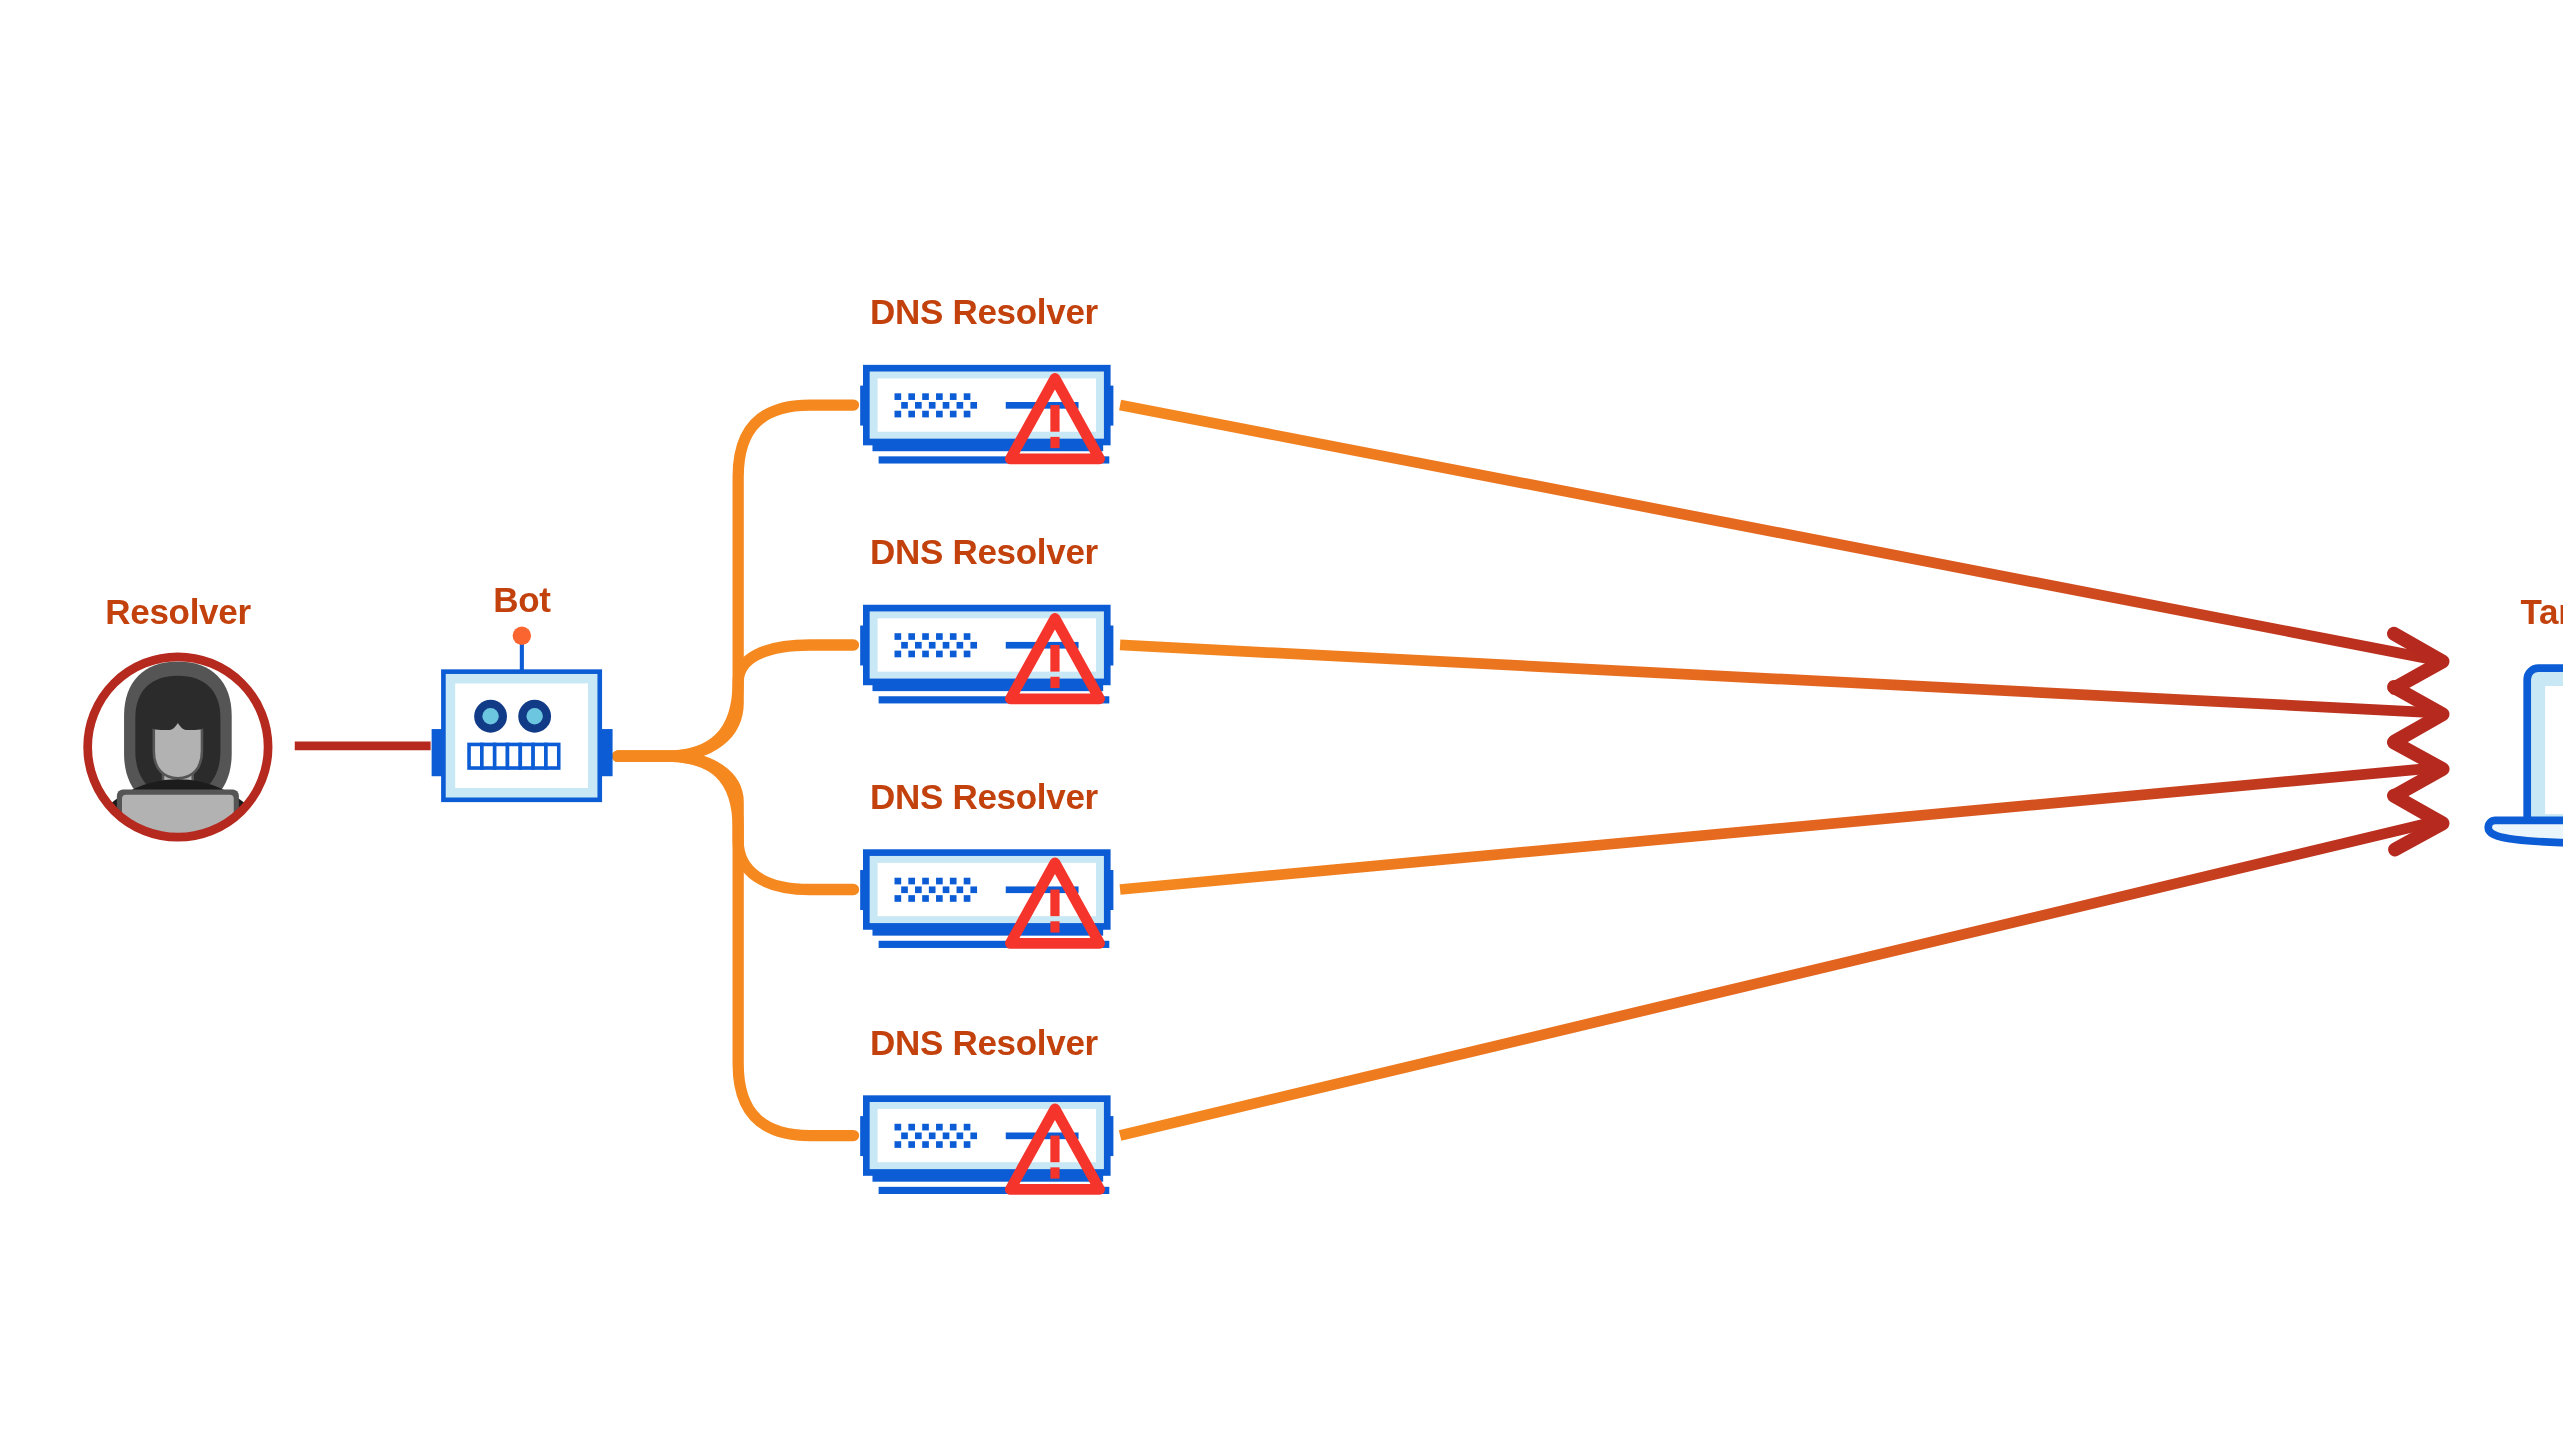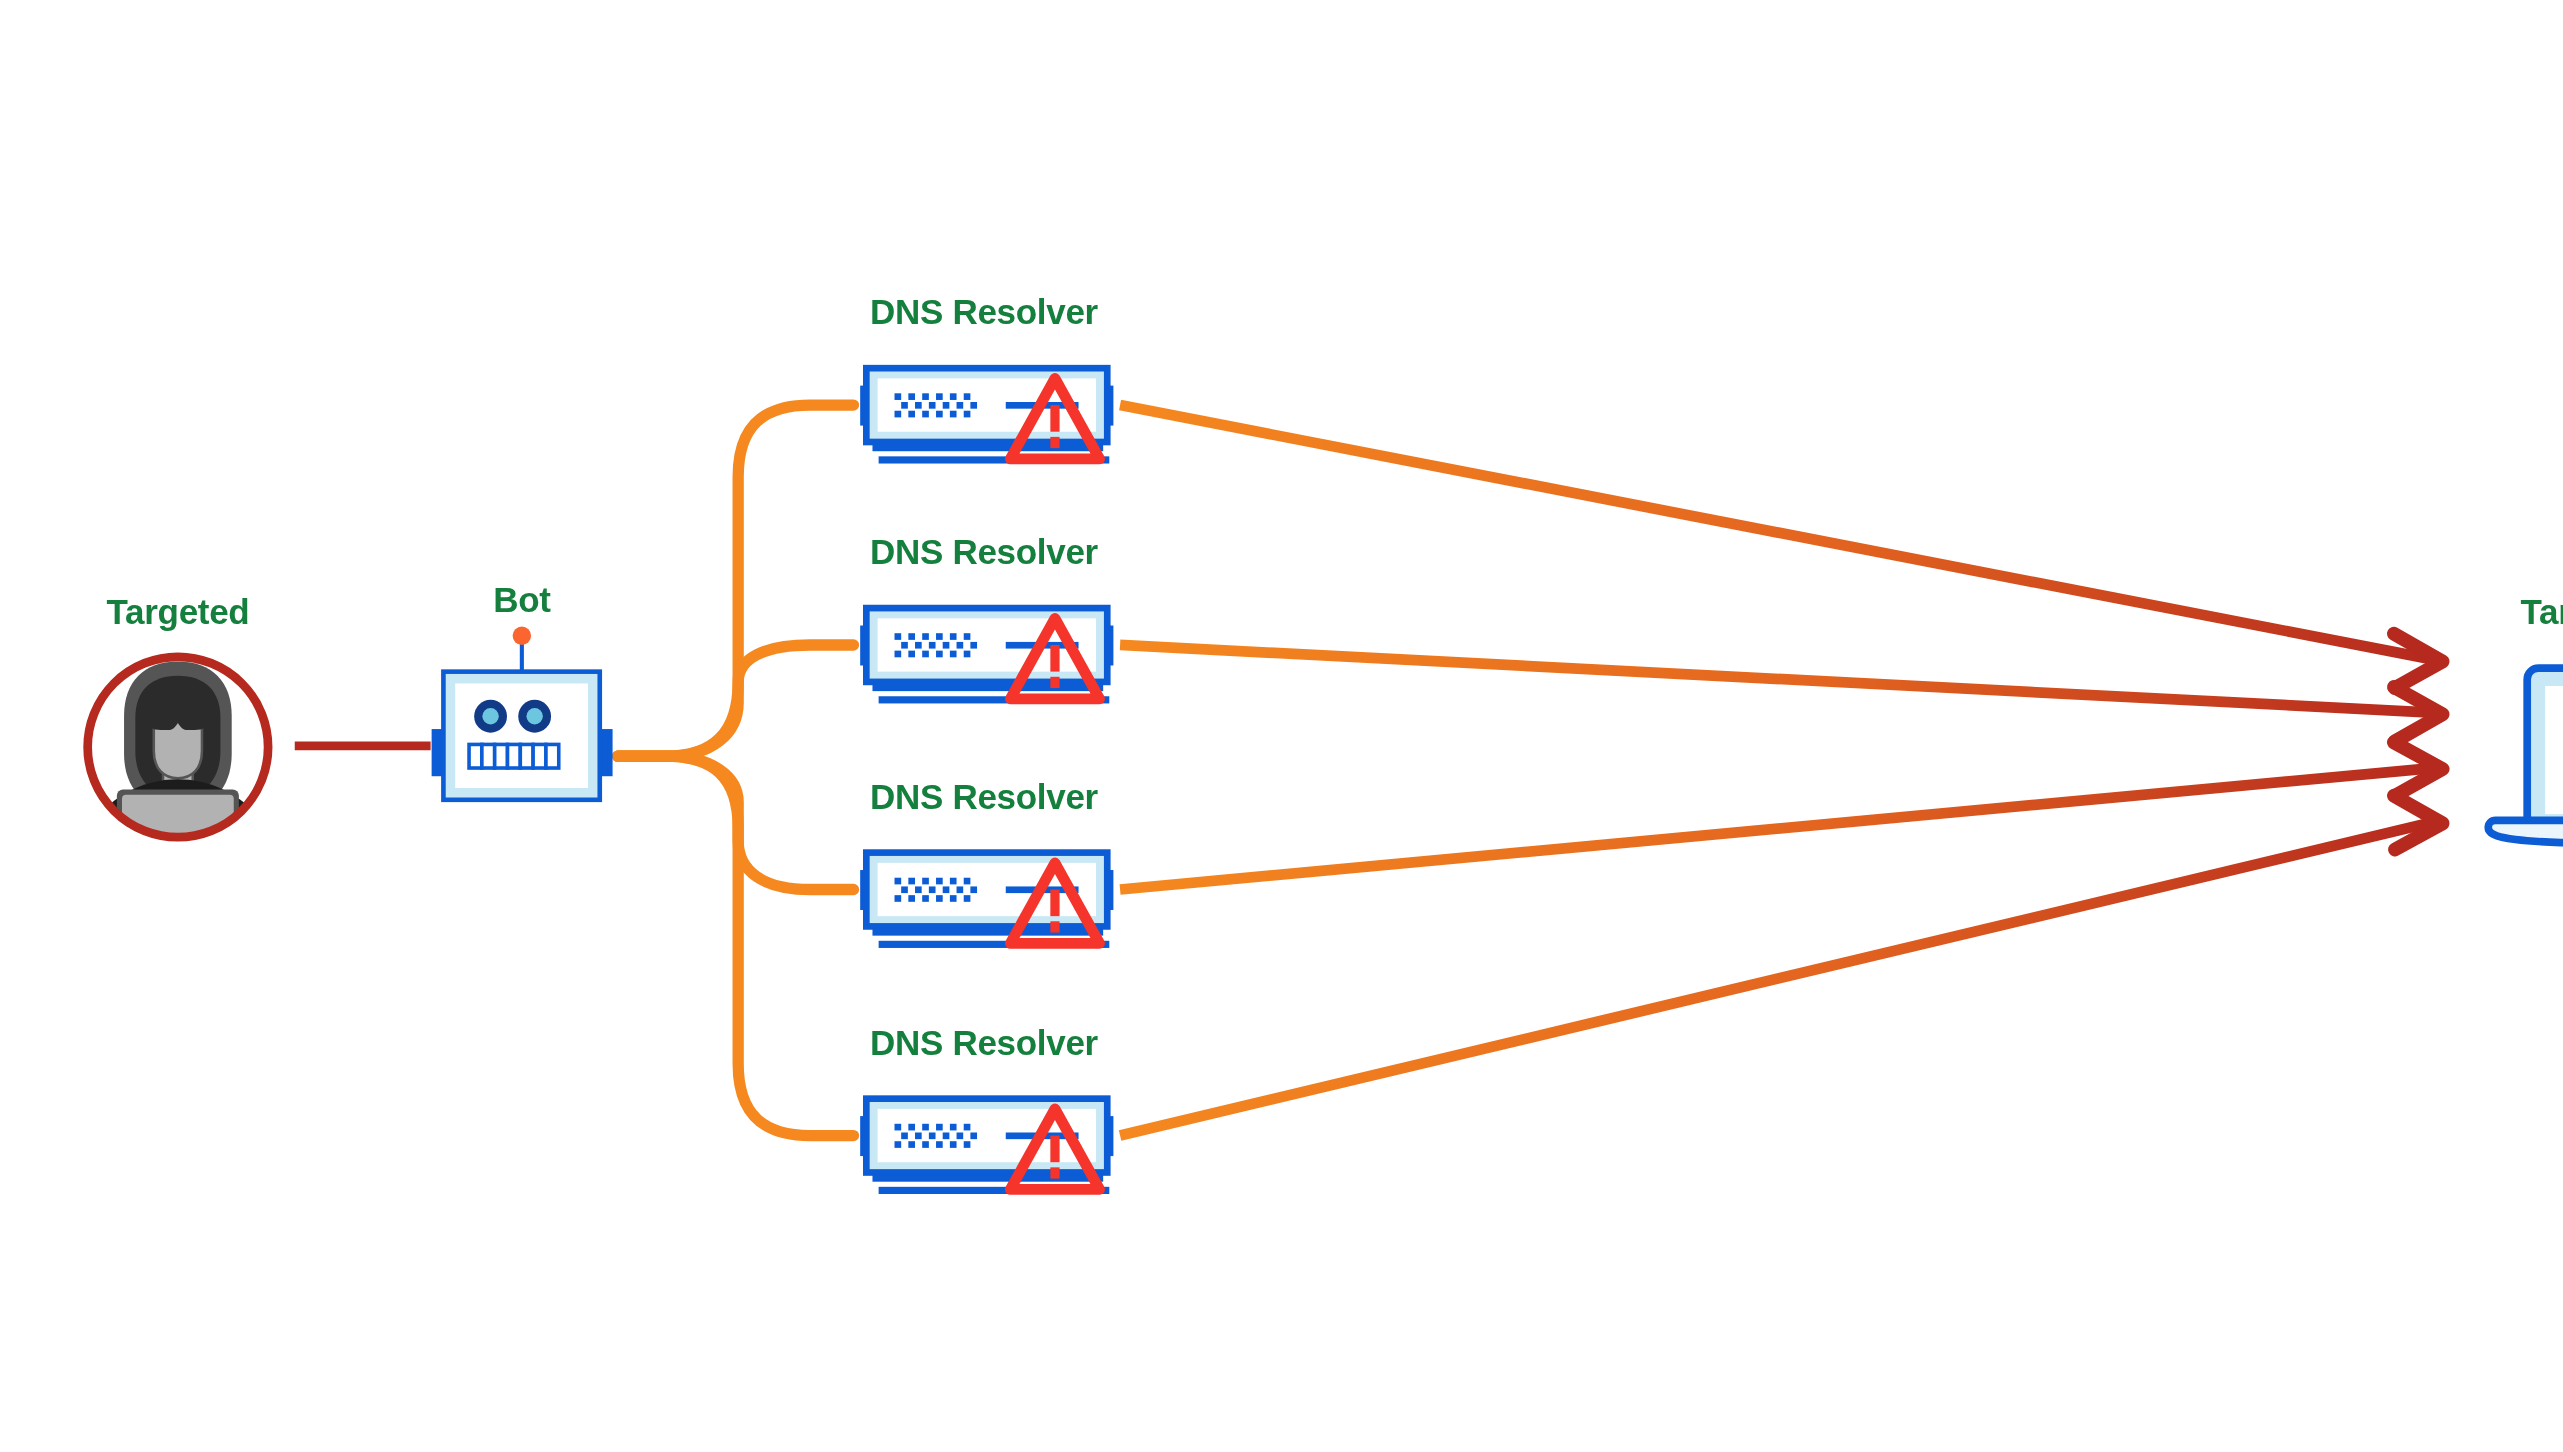--- a/index.html
+++ b/index.html
@@ -7,21 +7,21 @@
     width:2905px;height:1453px;
     font-family:"Liberation Sans","DejaVu Sans",sans-serif;
     overflow:hidden;
   }
   #stage{position:relative;width:2905px;height:1453px;background:#ffffff;}
   #diagram{position:absolute;inset:0;width:2905px;height:1453px;display:block;}
   .nodelabel{
     position:absolute;
     font-size:35px;
     font-weight:700;
-    color:#15803d;
+    color:#c2410c;
     letter-spacing:-0.3px;
     white-space:nowrap;
     text-align:center;
     transform:translateX(-50%);
   }
 </style>
 </head>
 <body>
 
 <div id="stage">
@@ -285,21 +285,21 @@
       <path d="M5092,1562 C5092,1518 5125,1488 5165,1488 C5205,1488 5238,1518 5238,1562 Z" fill="none" stroke="#0B5CD5" stroke-width="15" stroke-linejoin="round"></path>
 
       <path d="M4868,1600 L5462,1600 C5470,1600 5476,1606 5476,1614
                C5476,1634 5438,1646 5165,1646
                C4892,1646 4854,1634 4854,1614
                C4854,1606 4860,1600 4868,1600 Z" fill="#EAF6FC" stroke="#0B5CD5" stroke-width="15"></path>
       <path d="M5090,1605 L5240,1605" stroke="#0B5CD5" stroke-width="9" stroke-linecap="round"></path>
     </g>
   </svg>
 
-  <div class="nodelabel" style="left:178px;top:592px;">Targeted</div>
+  <div class="nodelabel" style="left:178px;top:592px;">Resolver</div>
 
   <div class="nodelabel" style="left:522px;top:580px;">Bot</div>
 
   <div class="nodelabel" style="left:984px;top:292px;">DNS Resolver</div>
 
   <div class="nodelabel" style="left:984px;top:532px;">DNS Resolver</div>
 
   <div class="nodelabel" style="left:984px;top:777px;">DNS Resolver</div>
 
   <div class="nodelabel" style="left:984px;top:1023px;">DNS Resolver</div>

